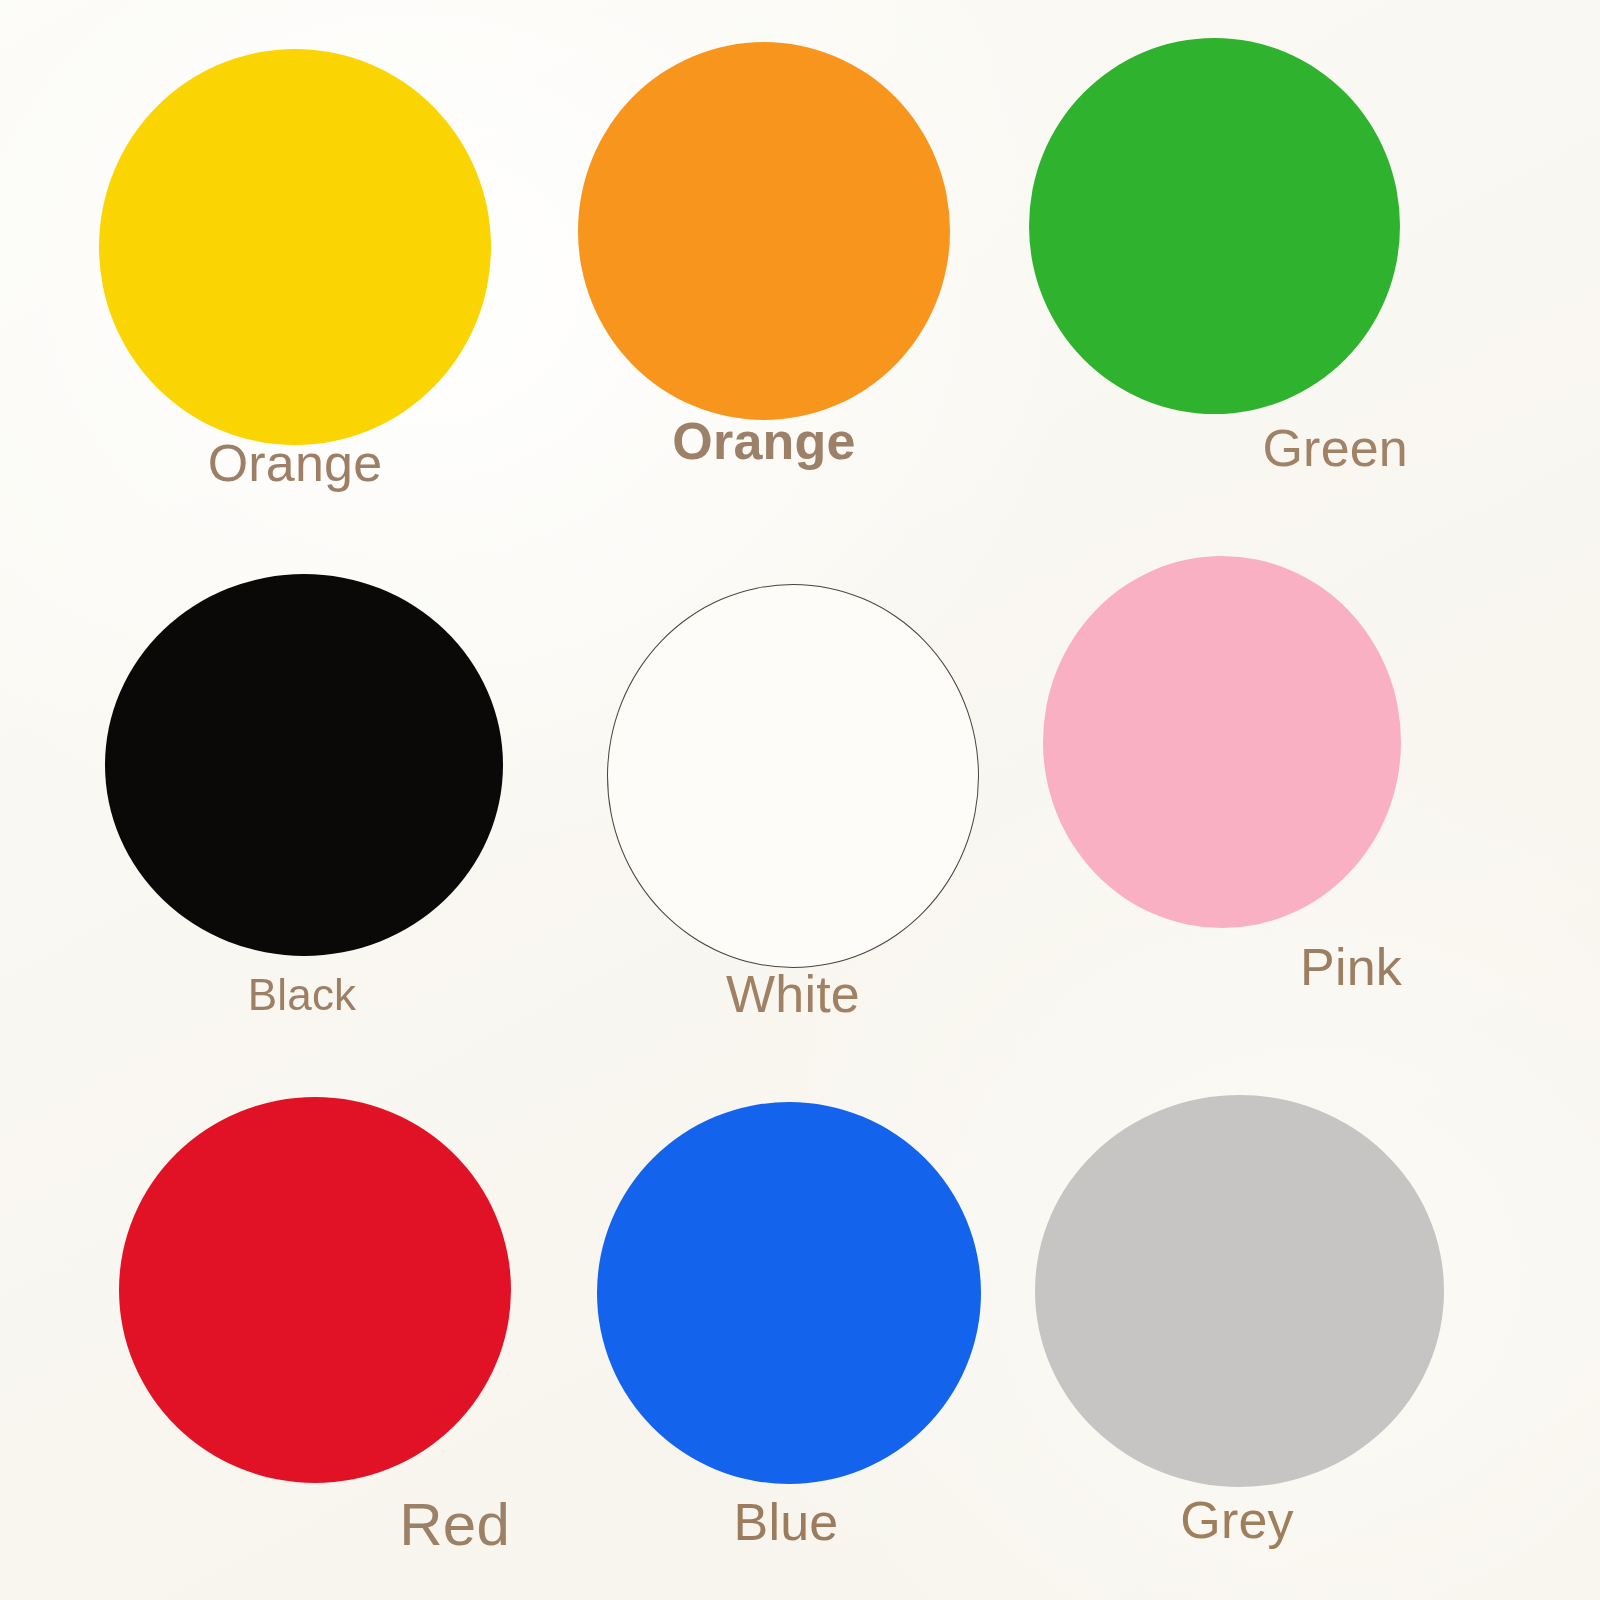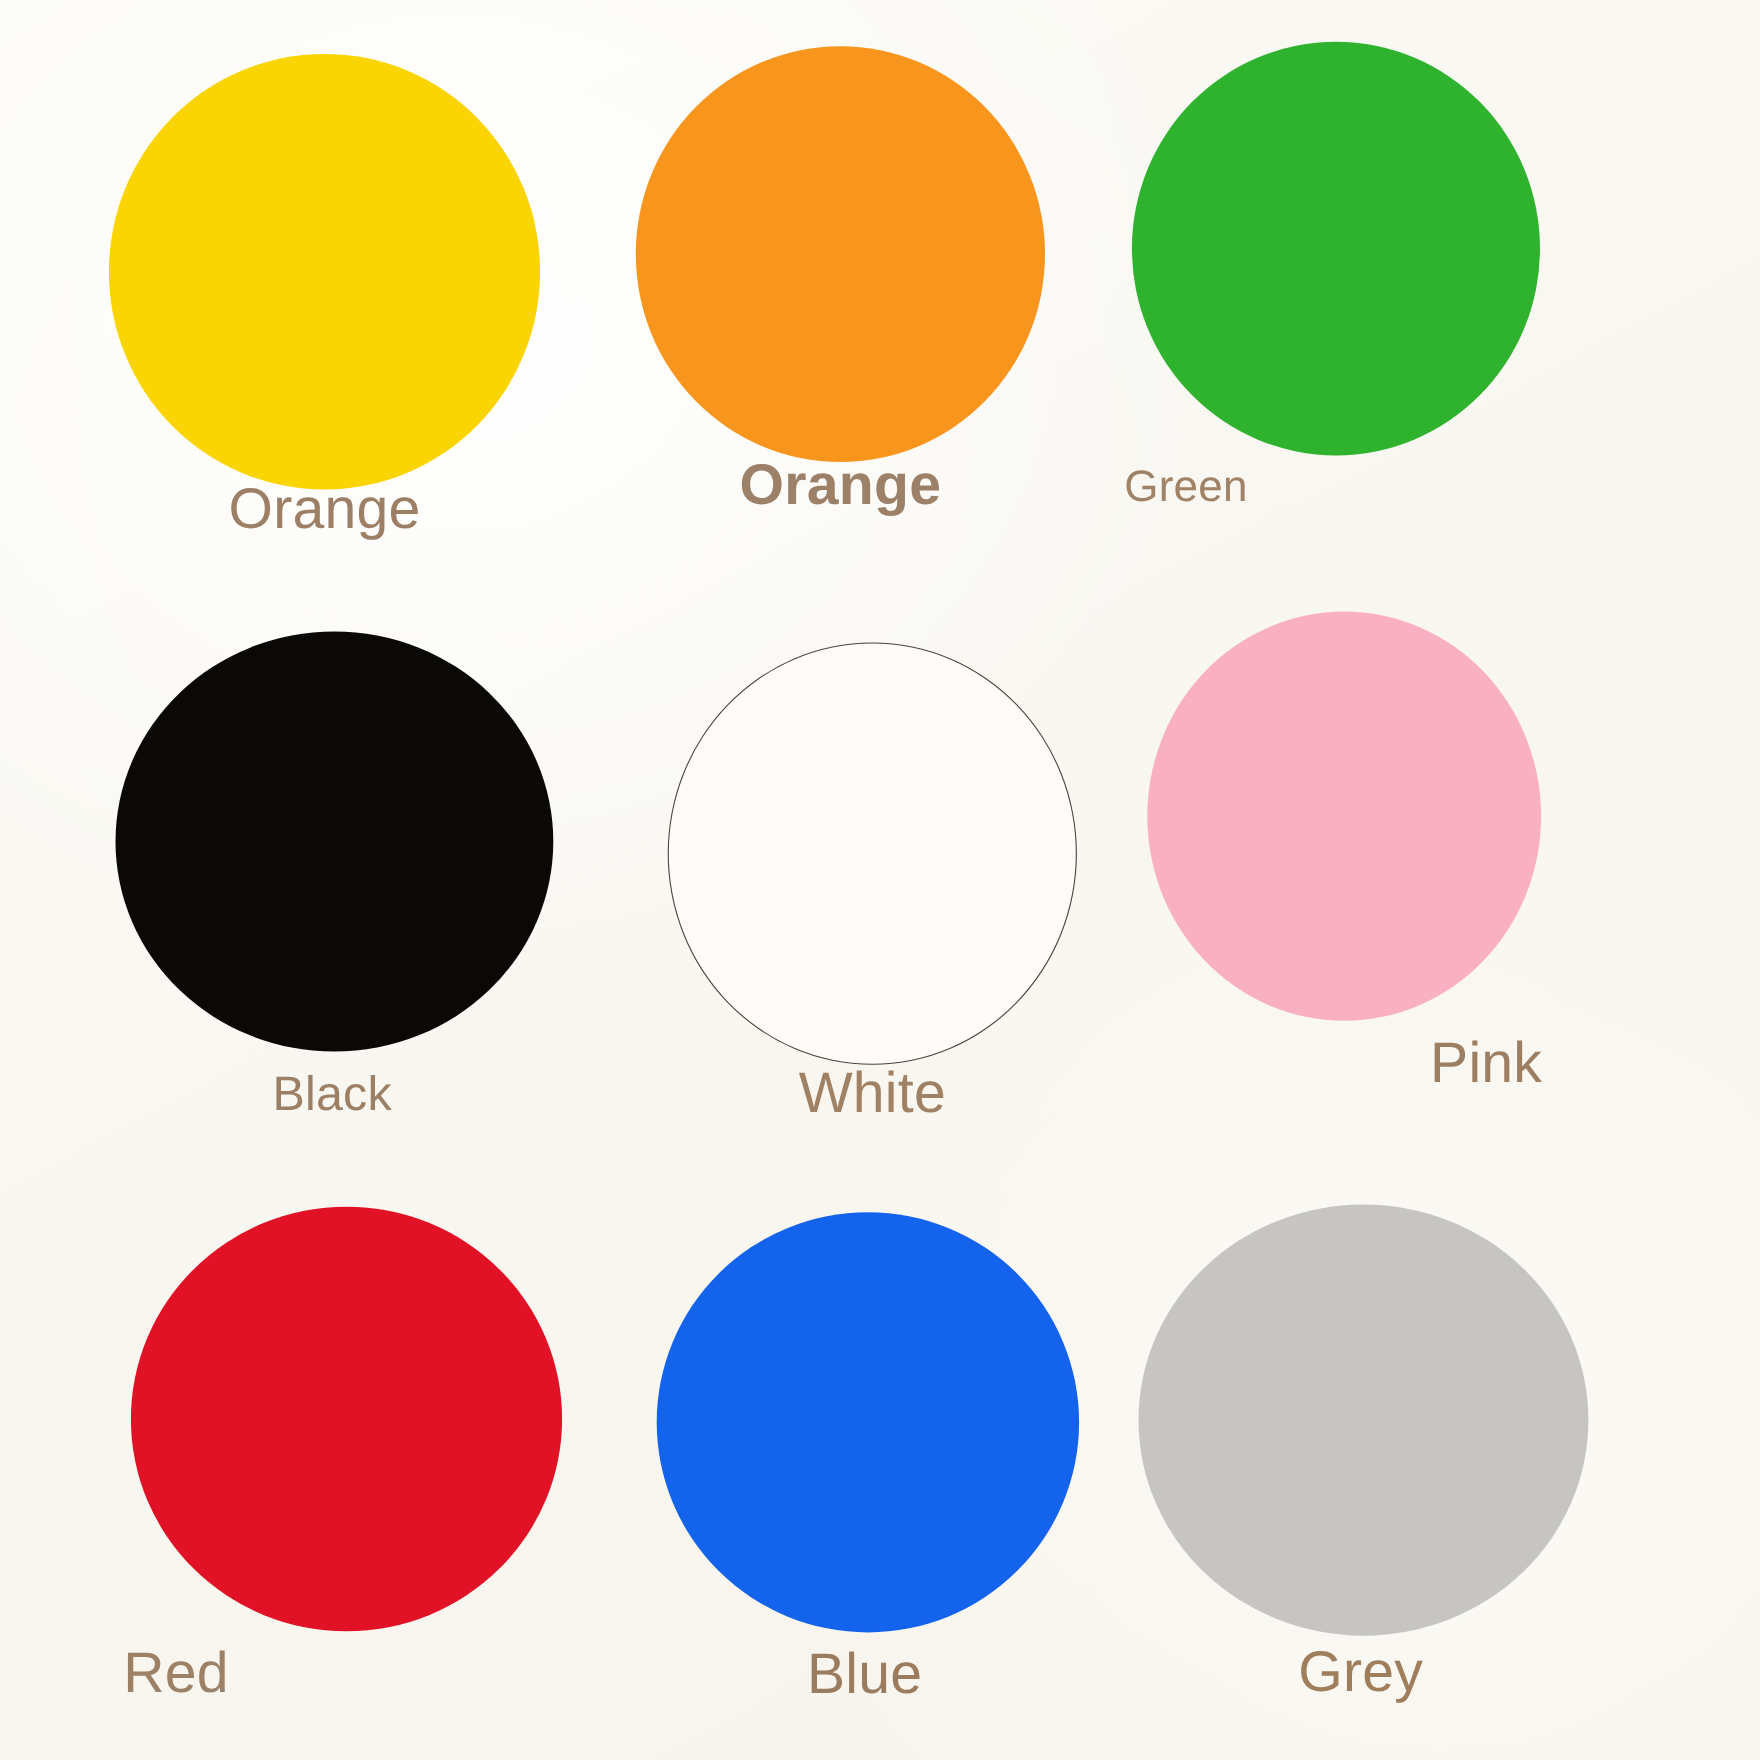--- a/index.html
+++ b/index.html
@@ -50,37 +50,37 @@
     <div class="swatch-cell" style="left: 0px; top: 0px; width: 1600px; height: 1600px; pointer-events: none;">
       <div class="swatch-disc" style="pointer-events: auto; left: 99px; top: 49px; width: 392px; height: 396px; background: rgb(251, 212, 4);"></div>
       <div class="swatch-label" style="pointer-events: auto; left: 99px; top: 437px; width: 392px; text-align: center; color: rgb(157, 127, 102); font-size: 52px;">Orange</div>
     </div>
     <div class="swatch-cell" style="left: 0px; top: 0px; width: 1600px; height: 1600px; pointer-events: none;">
       <div class="swatch-disc" style="pointer-events: auto; left: 578px; top: 42px; width: 372px; height: 378px; background: rgb(248, 149, 29);"></div>
       <div class="swatch-label" style="pointer-events: auto; left: 570px; top: 415px; width: 388px; text-align: center; color: rgb(156, 128, 104); font-size: 52px; font-weight: bold;">Orange</div>
     </div>
     <div class="swatch-cell" style="left: 0px; top: 0px; width: 1600px; height: 1600px; pointer-events: none;">
       <div class="swatch-disc" style="pointer-events: auto; left: 1029px; top: 38px; width: 371px; height: 376px; background: rgb(47, 178, 45);"></div>
-      <div class="swatch-label" style="pointer-events: auto; left: 1022px; top: 422px; width: 386px; text-align: left; color: rgb(160, 130, 103); font-size: 40px;">Green</div>
+      <div class="swatch-label" style="pointer-events: auto; left: 1022px; top: 422px; width: 386px; text-align: right; color: rgb(160, 130, 103); font-size: 52px;">Green</div>
     </div>
     <div class="swatch-cell" style="left: 0px; top: 0px; width: 1600px; height: 1600px; pointer-events: none;">
       <div class="swatch-disc" style="pointer-events: auto; left: 105px; top: 574px; width: 398px; height: 382px; background: rgb(11, 9, 7);"></div>
       <div class="swatch-label" style="pointer-events: auto; left: 102px; top: 973px; width: 400px; text-align: center; color: rgb(156, 127, 101); font-size: 44px;">Black</div>
     </div>
     <div class="swatch-cell" style="left: 0px; top: 0px; width: 1600px; height: 1600px; pointer-events: none;">
       <div class="swatch-disc" style="pointer-events: auto; left: 607px; top: 584px; width: 372px; height: 384px; background: rgb(253, 252, 248); border: 1.6px solid rgb(74, 68, 61); box-sizing: border-box;"></div>
       <div class="swatch-label" style="pointer-events: auto; left: 600px; top: 968px; width: 386px; text-align: center; color: rgb(160, 129, 99); font-size: 52px;">White</div>
     </div>
     <div class="swatch-cell" style="left: 0px; top: 0px; width: 1600px; height: 1600px; pointer-events: none;">
       <div class="swatch-disc" style="pointer-events: auto; left: 1043px; top: 556px; width: 358px; height: 372px; background: rgb(249, 176, 195);"></div>
       <div class="swatch-label" style="pointer-events: auto; left: 1040px; top: 941px; width: 362px; text-align: right; color: rgb(156, 126, 99); font-size: 52px;">Pink</div>
     </div>
     <div class="swatch-cell" style="left: 0px; top: 0px; width: 1600px; height: 1600px; pointer-events: none;">
       <div class="swatch-disc" style="pointer-events: auto; left: 119px; top: 1097px; width: 392px; height: 386px; background: rgb(225, 18, 38);"></div>
-      <div class="swatch-label" style="pointer-events: auto; left: 112px; top: 1495px; width: 398px; text-align: left; color: rgb(156, 129, 102); font-size: 52px;">Red</div>
+      <div class="swatch-label" style="pointer-events: auto; left: 112px; top: 1495px; width: 398px; text-align: right; color: rgb(156, 129, 102); font-size: 60px;">Red</div>
     </div>
     <div class="swatch-cell" style="left: 0px; top: 0px; width: 1600px; height: 1128px; pointer-events: none;">
       <div class="swatch-disc" style="pointer-events: auto; left: 597px; top: 1102px; width: 384px; height: 382px; background: rgb(20, 99, 236);"></div>
       <div class="swatch-label" style="pointer-events: auto; left: 592px; top: 1496px; width: 388px; text-align: center; color: rgb(155, 124, 94); font-size: 52px;">Blue</div>
     </div>
     <div class="swatch-cell" style="left: 0px; top: 16px; width: 1600px; height: 1600px; pointer-events: none; padding-left: 44px;">
       <div class="swatch-disc" style="pointer-events: auto; left: 1035px; top: 1079px; width: 409px; height: 392px; background: rgb(198, 197, 195);"></div>
       <div class="swatch-label" style="pointer-events: auto; left: 1030px; top: 1478px; width: 414px; text-align: center; color: rgb(159, 126, 92); font-size: 52px;">Grey</div>
     </div>
   </div>

